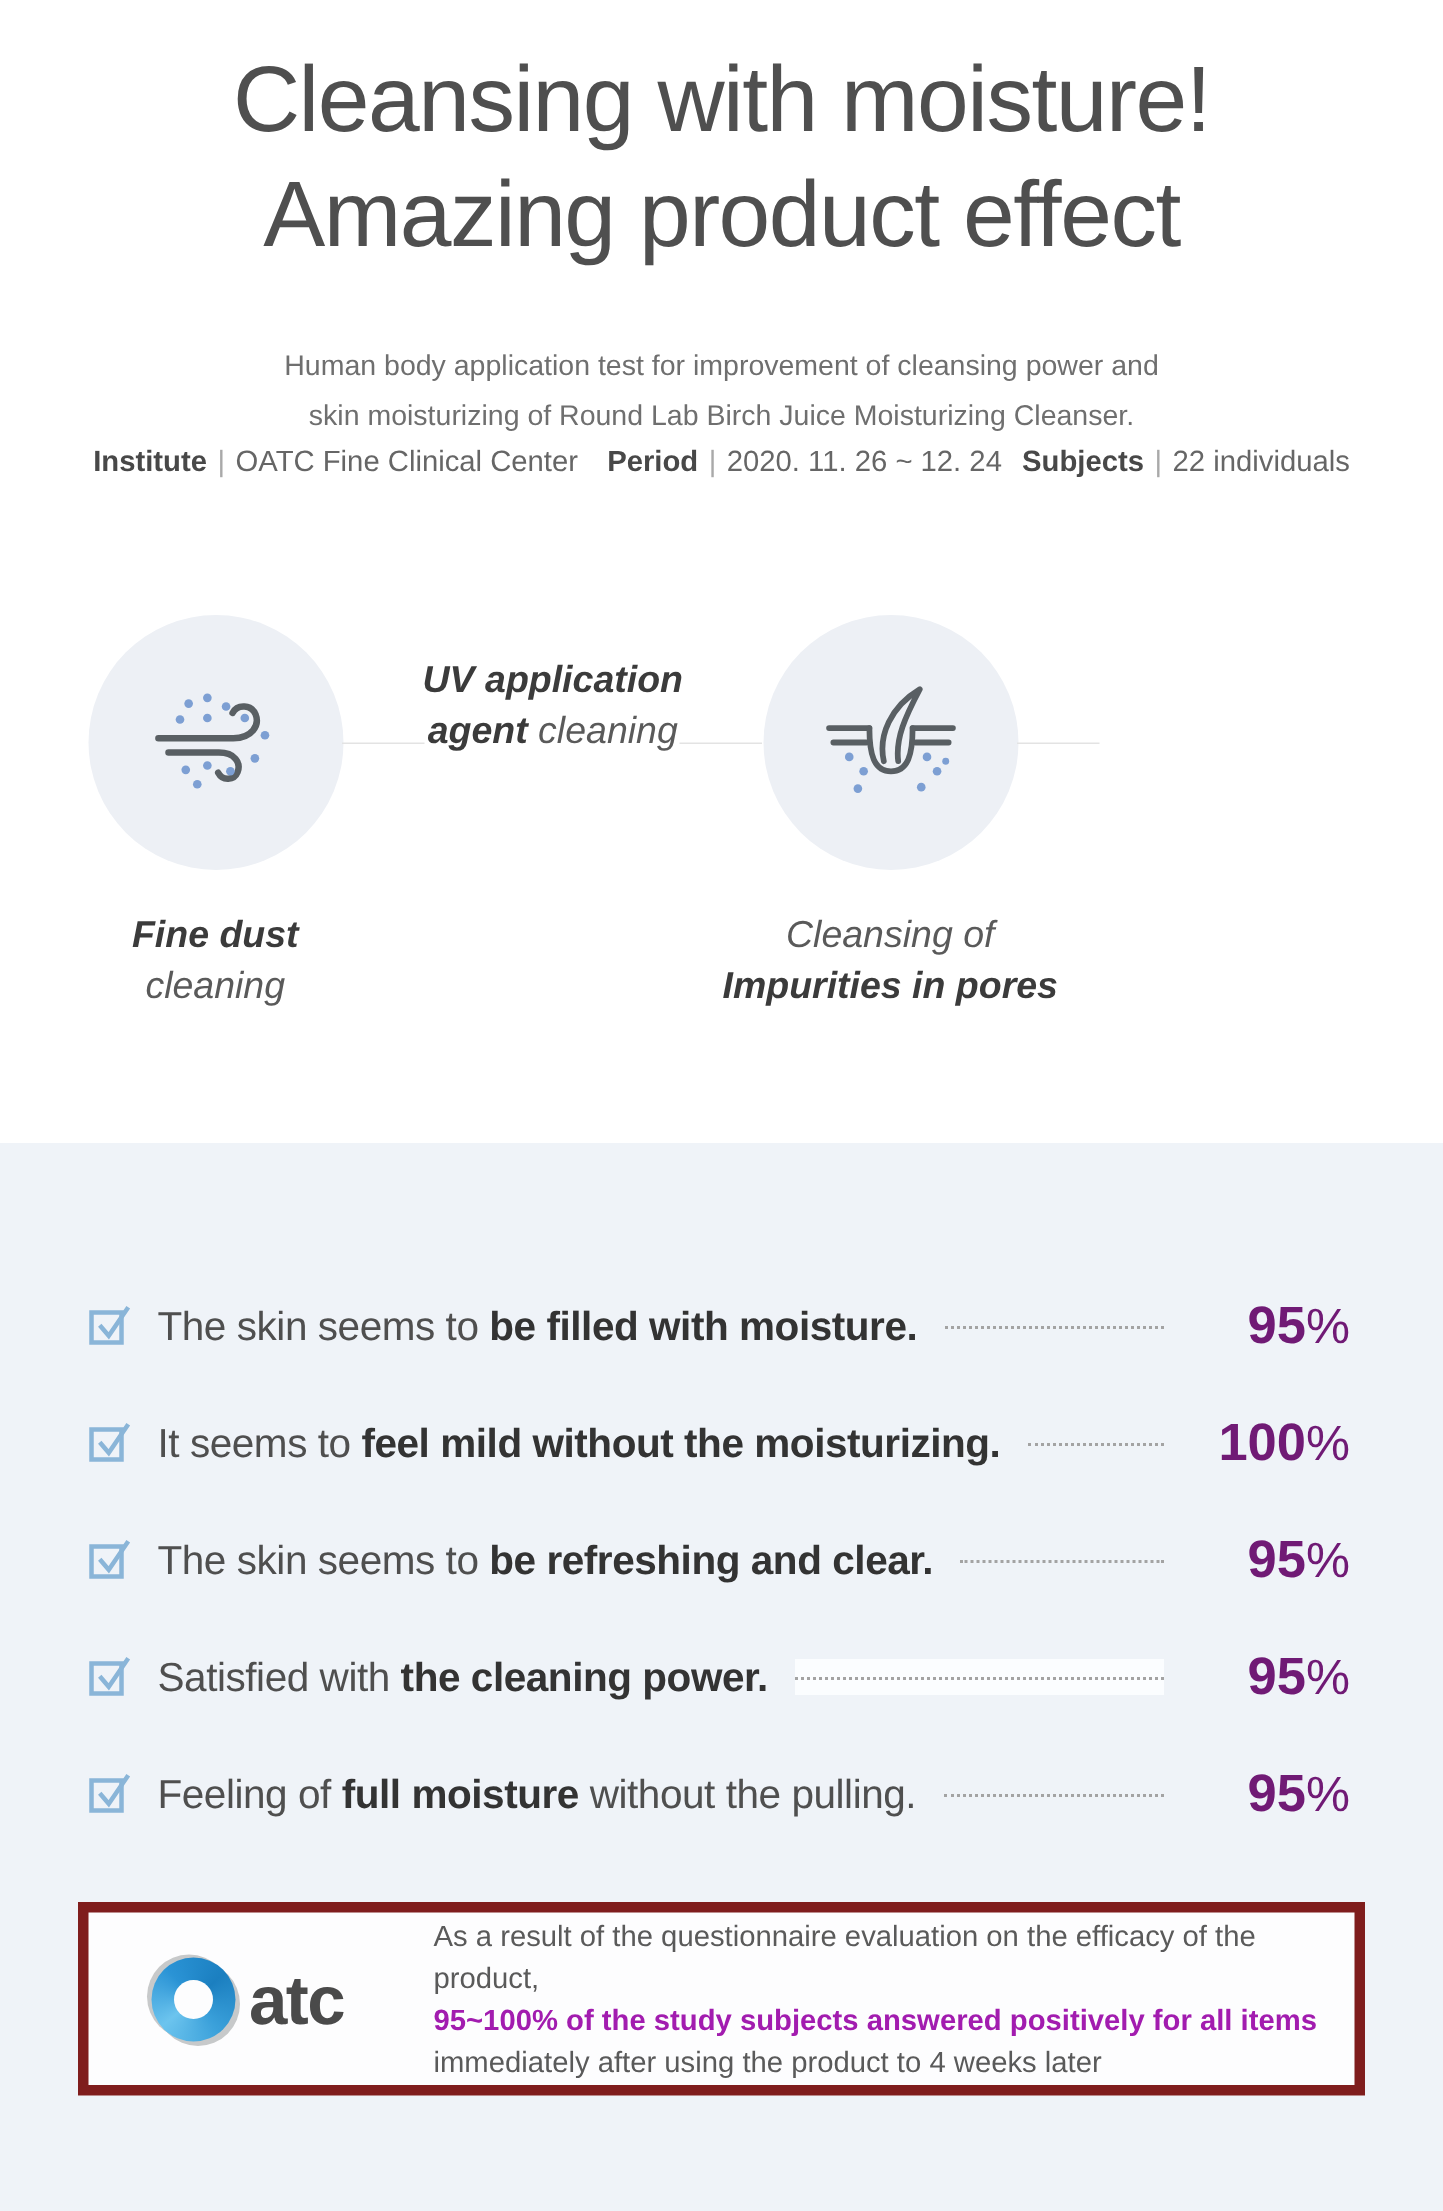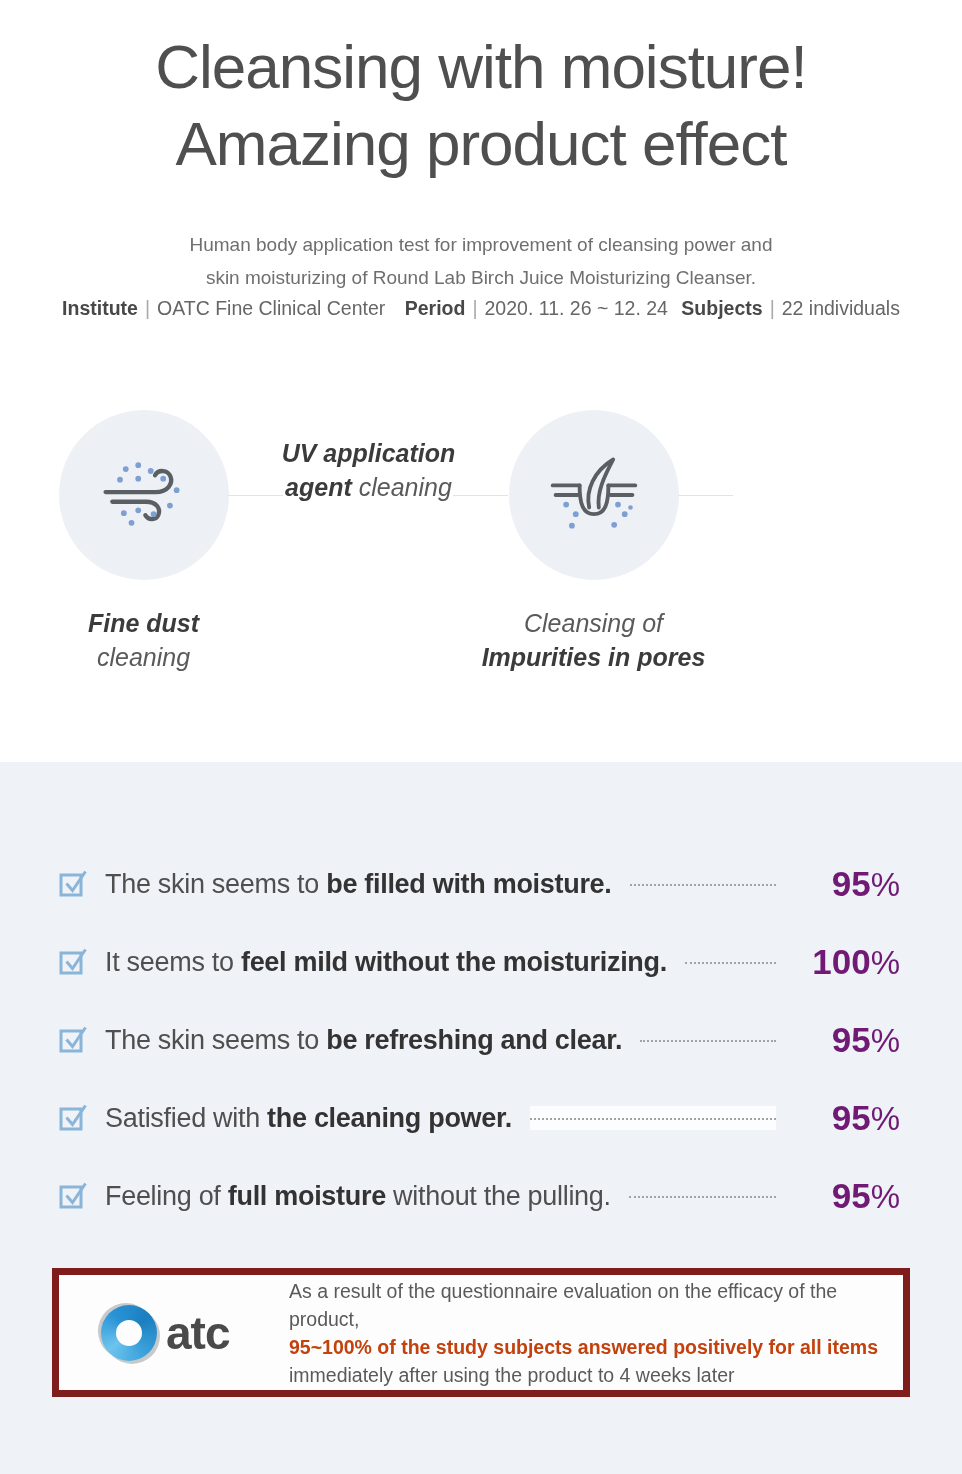--- a/index.html
+++ b/index.html
@@ -129,21 +129,21 @@
   }
   .ring .hole {
     position: absolute; inset: 15px; border-radius: 50%;
     background: #fdfdfe;
   }
   .logo-text {
     font-size: 46px; font-weight: 700; color: #4a4a4a;
     letter-spacing: -1px; line-height: 1;
   }
   .box-text { font-size: 19.5px; color: #5a5a5a; line-height: 28px; }
-  .box-text .bold-line { font-weight: 700; color: #c2410c; }
+  .box-text .bold-line { font-weight: 700; color: #a21caf; }
 
   svg { display: block; }
 </style>
 </head>
 <body>
 
 <div class="header">
   <div class="title">
     <div>Cleansing with moisture!</div>
     <div>Amazing product effect</div>

